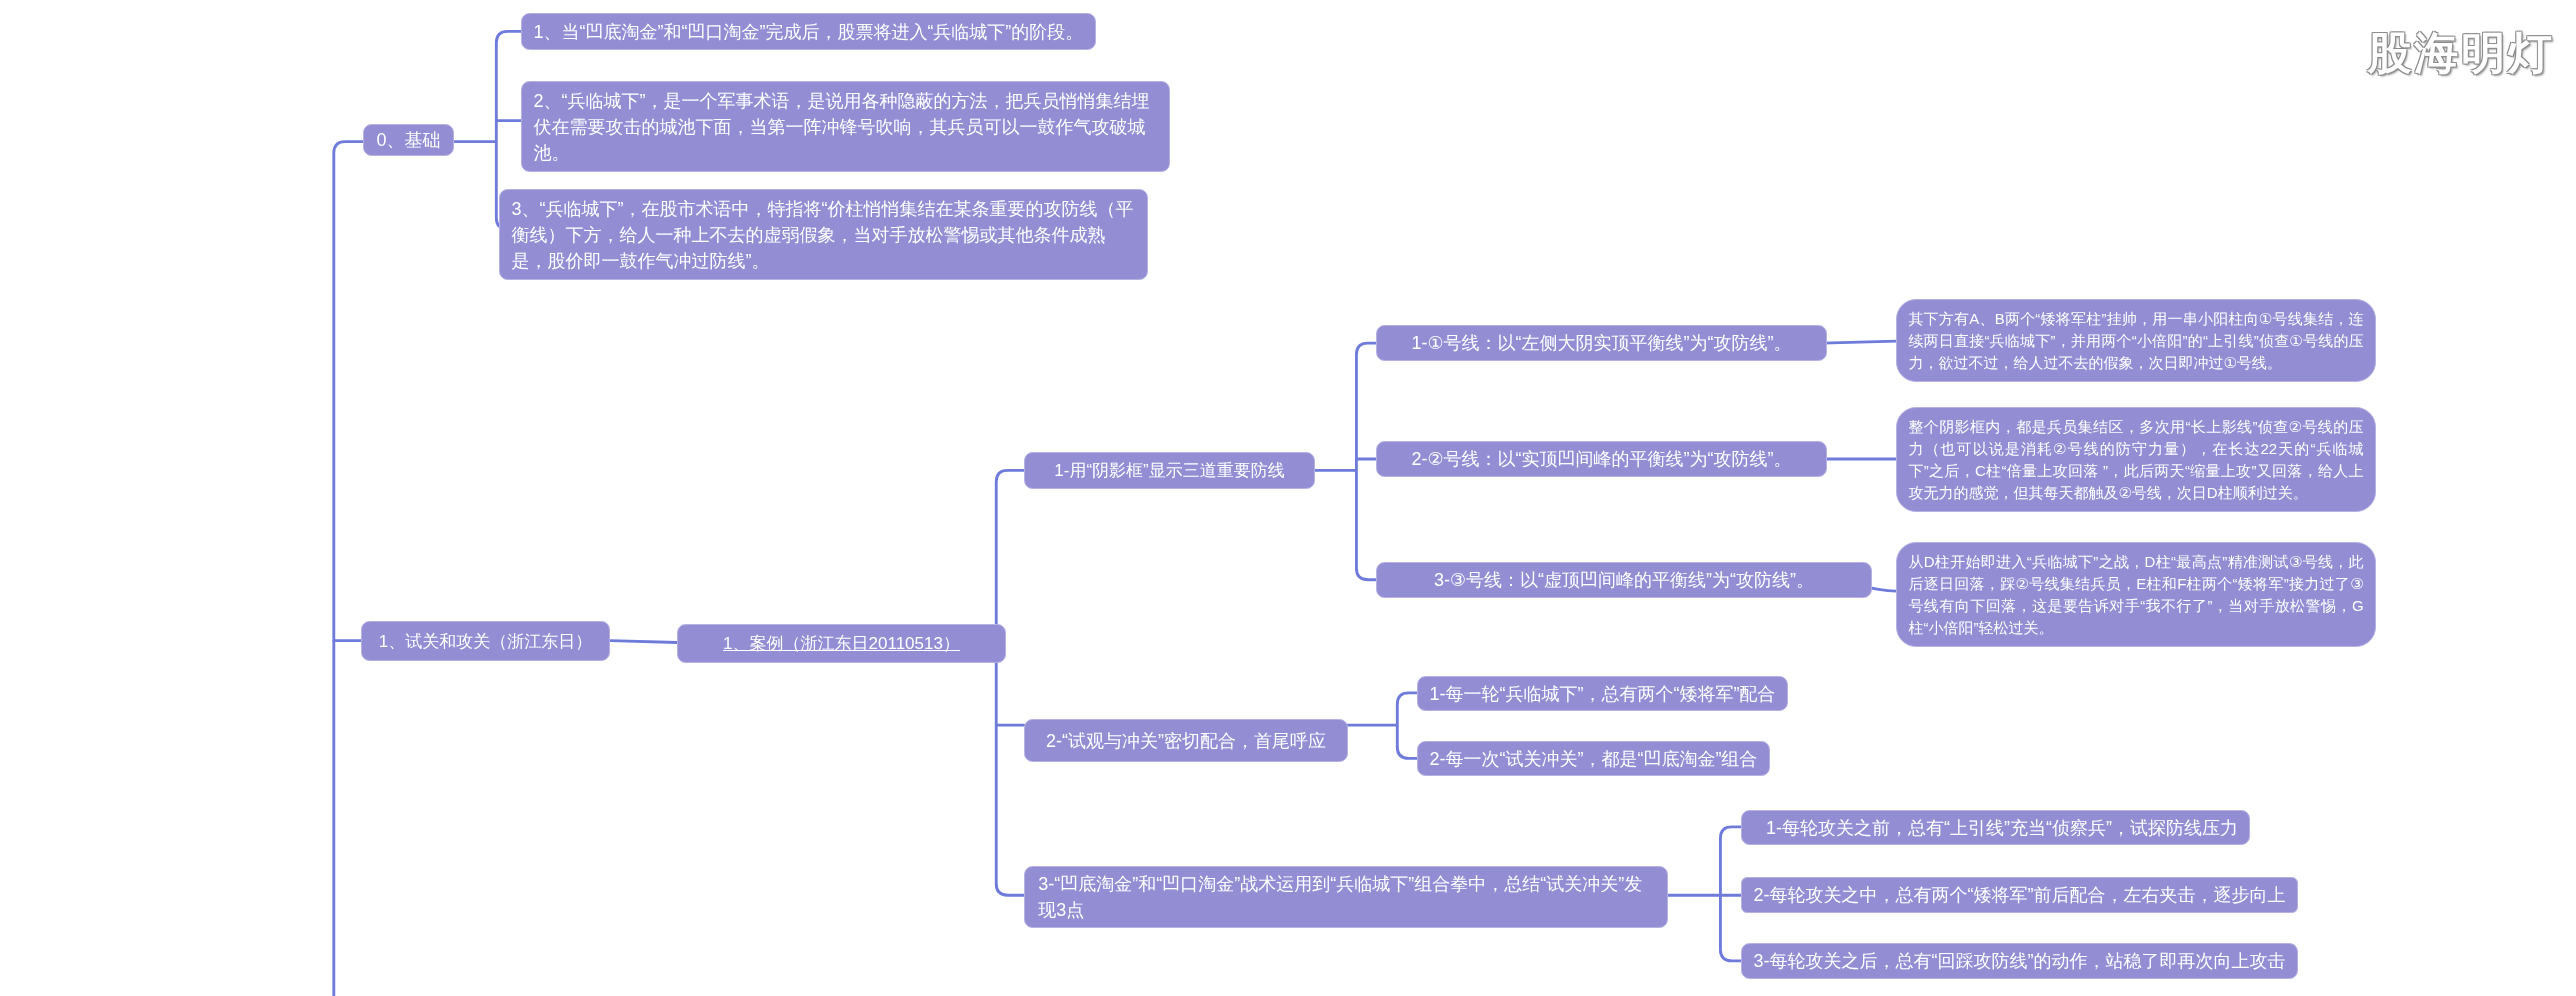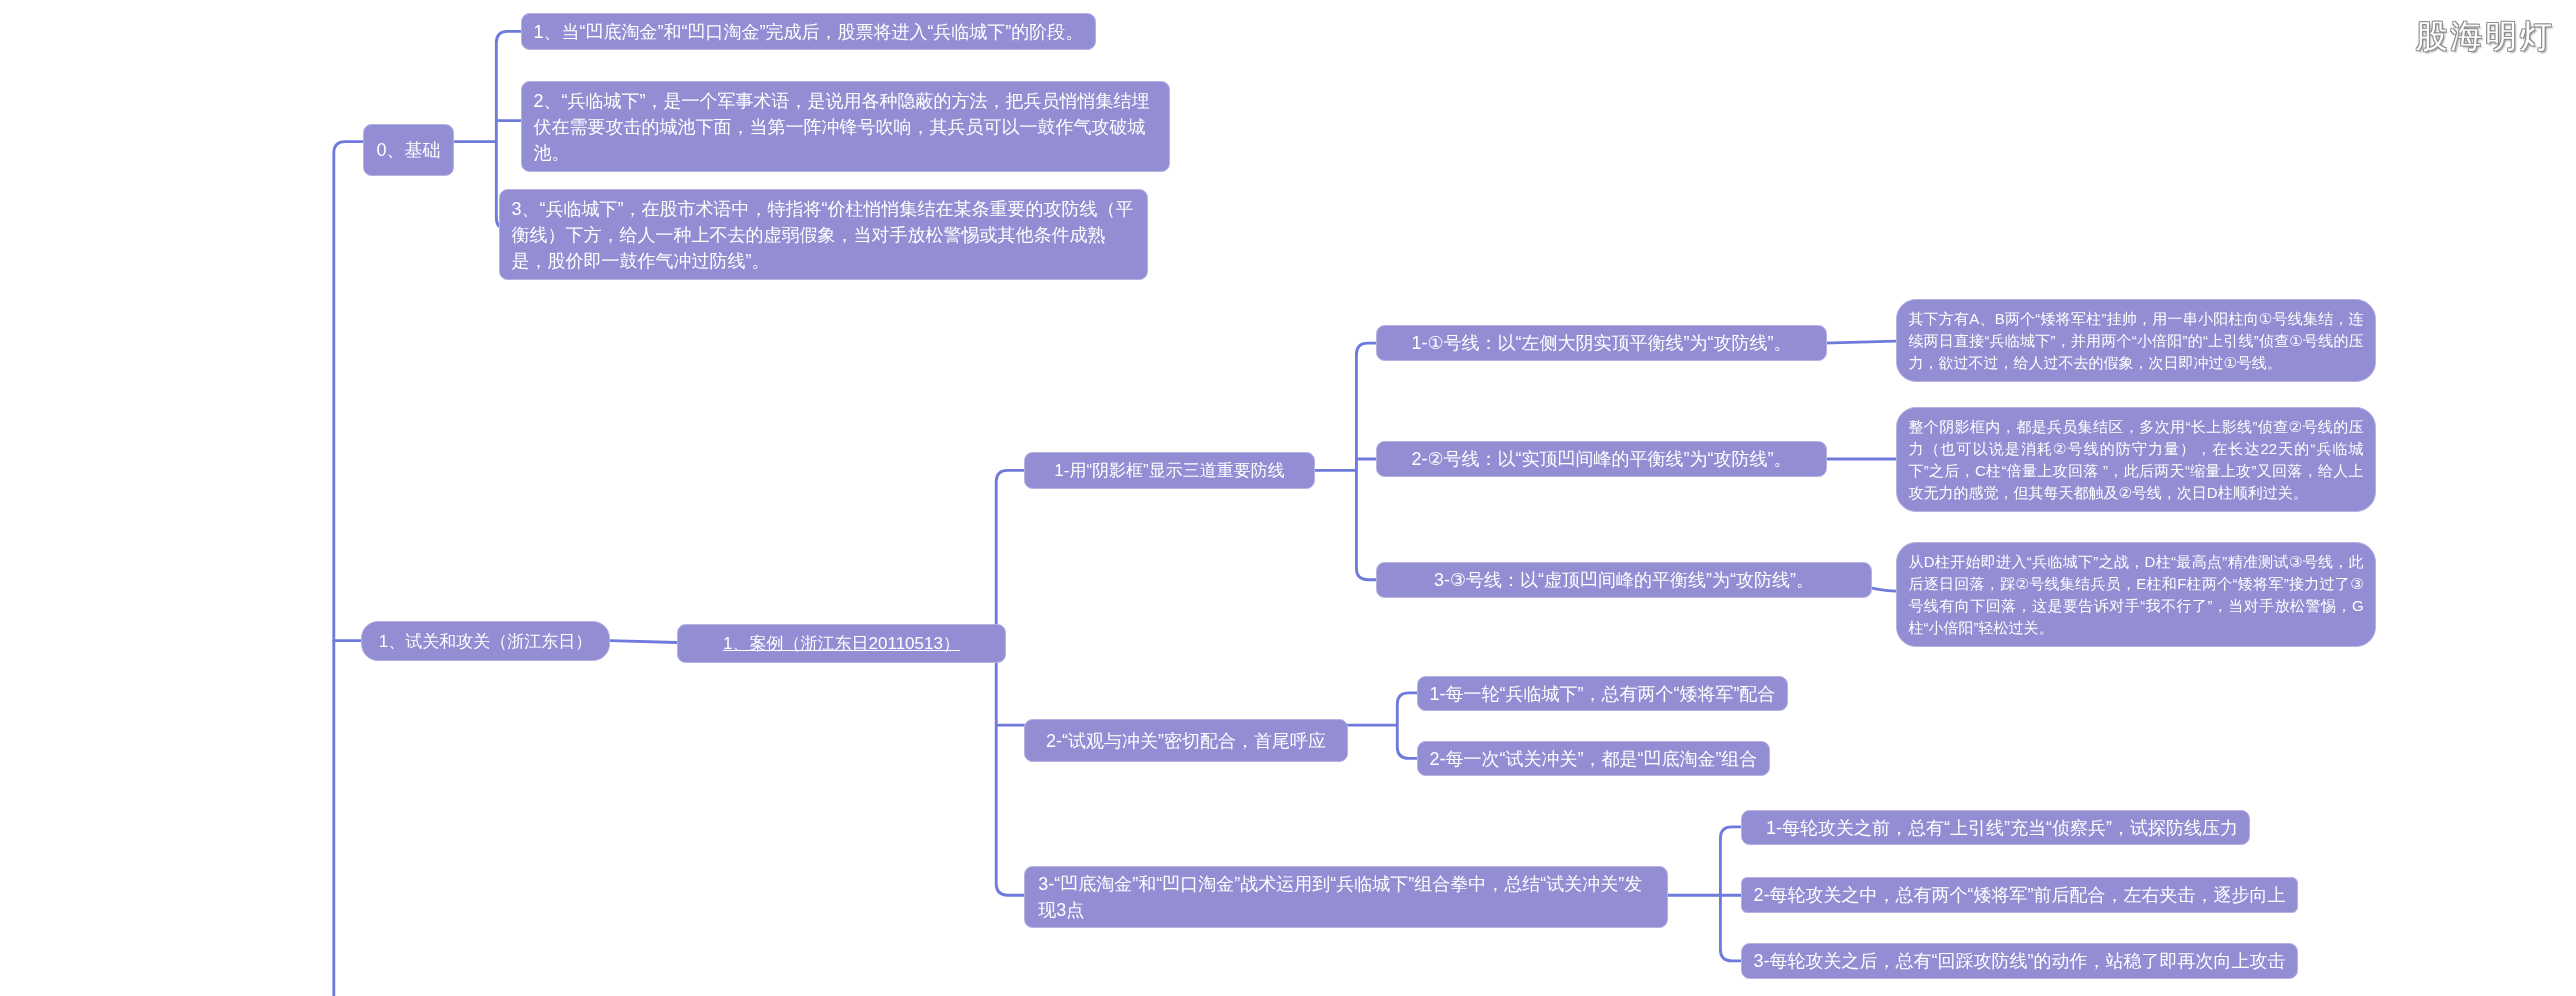--- a/index.html
+++ b/index.html
@@ -28,22 +28,22 @@
     padding:0 11.4px;
     line-height:1;
   }
   .node.para{
     display:block;white-space:normal;
     text-align:justify;text-justify:inter-ideograph;
     line-height:22px;font-size:15px;padding:7.6px 11.4px;height:auto;border-radius:20px;
   }
   .node.big{line-height:26px;font-size:18px;white-space:normal;display:block;padding:5.7px 11.4px;}
   #watermark{
-    position:absolute;z-index:3;right:21px;top:15px;
-    font-size:32px;font-weight:normal;letter-spacing:2.9px;
+    position:absolute;z-index:3;right:21px;top:24px;
+    font-size:44px;font-weight:bold;letter-spacing:2.9px;
     color:var(--watermark-color);
     text-shadow:
       -1px -1px 0 var(--watermark-outline),
        1px -1px 0 var(--watermark-outline),
       -1px  1px 0 var(--watermark-outline),
        1px  1px 0 var(--watermark-outline),
        1.9px  1.9px 1.9px rgba(0,0,0,.35);
   }
 </style>
 </head>
@@ -58,29 +58,29 @@
     <path d="M642 674 L712 676"></path>
     <path d="M1003 676 L1048 676 M1048 676 L1048 507 Q1048 495 1060 495 L1077 495 M1048 763 L1077 763 M1048 676 L1048 930 Q1048 942 1060 942 L1077 942"></path>
     <path d="M1380 495 L1427 495 M1427 495 L1427 373 Q1427 361 1439 361 L1448 361 M1427 483 L1448 483 M1427 495 L1427 598 Q1427 610 1439 610 L1448 610"></path>
     <path d="M1918 361 L1995 359"></path>
     <path d="M1918 483 L1995 483"></path>
     <path d="M1918 610 C1950 610 1960 621 1995 622"></path>
     <path d="M1405 763 L1470 763 M1470 763 L1470 741 Q1470 729 1482 729 L1491 729 M1470 763 L1470 786 Q1470 798 1482 798 L1491 798"></path>
     <path d="M1750 942 L1810 942 M1810 942 L1810 882 Q1810 870 1822 870 L1832 870 M1810 942 L1832 942 M1810 942 L1810 999 Q1810 1011 1822 1011 L1832 1011"></path>
   </svg>
 
-  <div class="node" style="left:363px;top:124px;width:91px;height:52px;font-size:18px;padding:0 7.6px;">0、基础</div>
+  <div class="node" style="left:363px;top:124px;width:91px;height:32px;font-size:18px;padding:0 7.6px;">0、基础</div>
 
   <div class="node" style="left:521px;top:13.3px;height:37px;">1、当“凹底淘金”和“凹口淘金”完成后，股票将进入“兵临城下”的阶段。</div>
 
   <div class="node big" style="left:521px;top:81px;width:649px;">2、“兵临城下”，是一个军事术语，是说用各种隐蔽的方法，把兵员悄悄集结埋伏在需要攻击的城池下面，当第一阵冲锋号吹响，其兵员可以一鼓作气攻破城池。</div>
 
   <div class="node big" style="left:499px;top:189px;width:649px;">3、“兵临城下”，在股市术语中，特指将“价柱悄悄集结在某条重要的攻防线（平衡线）下方，给人一种上不去的虚弱假象，当对手放松警惕或其他条件成熟是，股价即一鼓作气冲过防线”。</div>
 
-  <div class="node" style="left:361px;top:621px;width:249px;height:40px;font-size:17px;border-radius:17px;">1、试关和攻关（浙江东日）</div>
+  <div class="node" style="left:361px;top:621px;width:249px;height:40px;font-size:17px;">1、试关和攻关（浙江东日）</div>
 
   <div class="node" style="left:677px;top:624px;width:329px;height:39px;font-size:17px;text-decoration:underline;">1、案例（浙江东日20110513）</div>
 
   <div class="node" style="left:1024px;top:452px;width:291px;height:37px;font-size:17px;">1-用“阴影框”显示三道重要防线</div>
 
   <div class="node" style="left:1376px;top:325px;width:451px;height:36px;">1-①号线：以“左侧大阴实顶平衡线”为“攻防线”。</div>
 
   <div class="node" style="left:1376px;top:441px;width:451px;height:36px;">2-②号线：以“实顶凹间峰的平衡线”为“攻防线”。</div>
 
   <div class="node" style="left:1376px;top:562px;width:496px;height:36px;">3-③号线：以“虚顶凹间峰的平衡线”为“攻防线”。</div>

